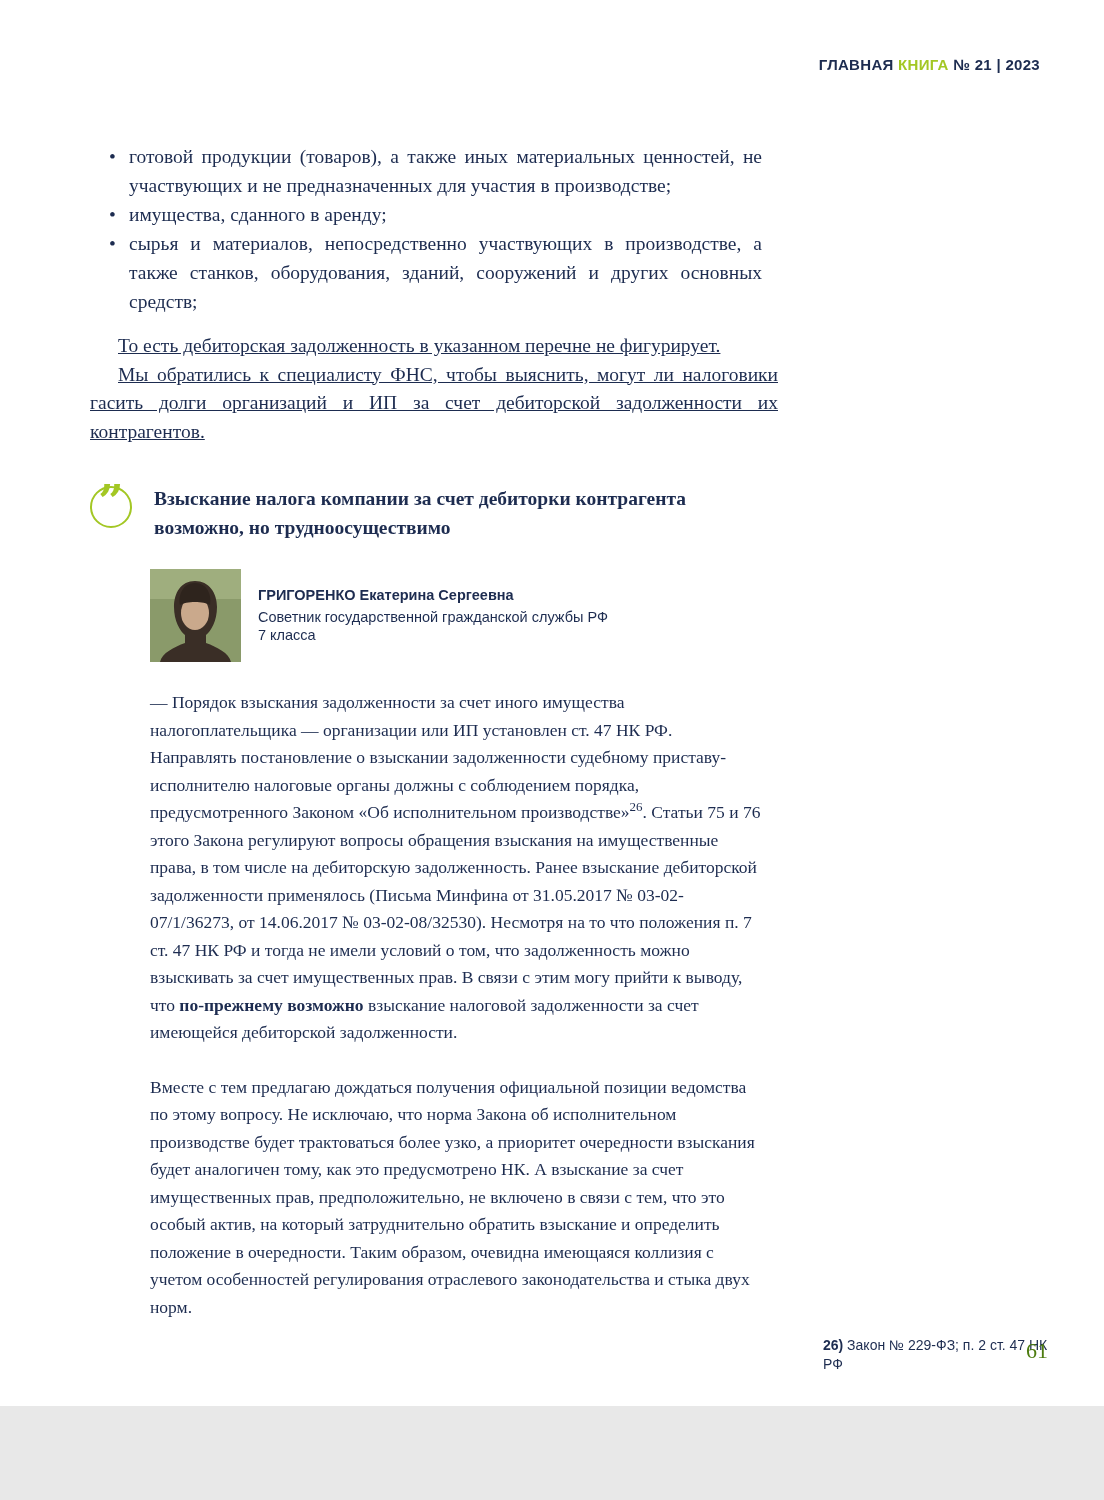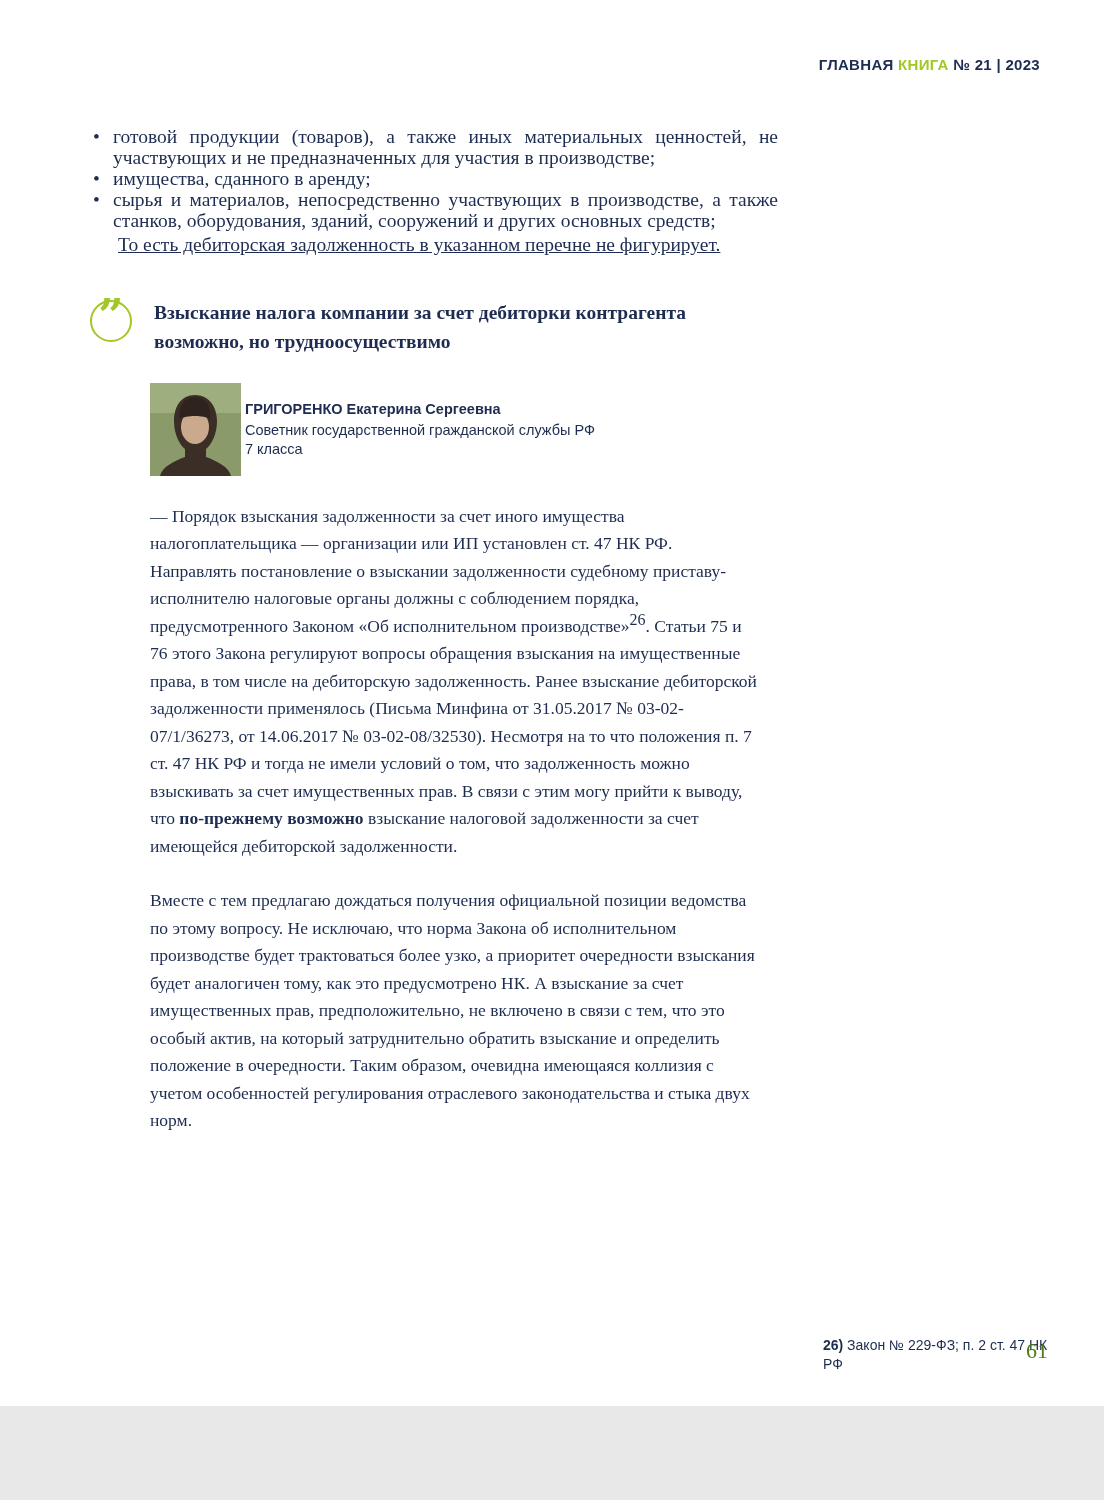--- a/index.html
+++ b/index.html
@@ -29,24 +29,24 @@
 
   
   .column {
     position: absolute;
     left: 90px;
     top: 126px;
     width: 688px;
   }
   .bullets {
     list-style: none;
-    margin: 0;
+    margin: 16px;
     padding: 0;
     font-size: 19.5px;
-    line-height: 21px;
+    line-height: 29px;
     text-align: justify;
   }
   .bullets li {
     position: relative;
     padding-left: 23px;
   }
   .bullets li::before {
     content: "•";
     position: absolute;
     left: 3px;
@@ -89,21 +89,21 @@
     line-height: 42px;
   }
   .quote-title {
     font-weight: bold;
     font-size: 19.5px;
     line-height: 29px;
     max-width: 560px;
   }
   .expert-row {
     display: flex;
-    gap: 4px;
+    gap: 17px;
     margin-top: 27px;
     align-items: flex-start;
   }
   .photo {
     width: 91px;
     height: 93px;
     flex: 0 0 auto;
     background: linear-gradient(135deg, #7b8c5f 0%, #9aa878 45%, #6f7f55 100%);
     position: relative;
     overflow: hidden;
@@ -118,21 +118,21 @@
   .expert-name { font-weight: bold; margin-bottom: 3px; }
 
   .quote-body {
     margin-top: 27px;
     width: 612px;
     font-size: 17.5px;
     line-height: 27.5px;
     text-align: left;
   }
   .quote-body p { margin: 0 0 27px 0; }
-  .quote-body sup { font-size: 16px; line-height: 0; }
+  .quote-body sup { font-size: 13px; line-height: 0; }
 
   
   .footnote {
     position: absolute;
     left: 823px;
     top: 1336px;
     width: 226px;
     font-family: "Liberation Sans", sans-serif;
     font-size: 14px;
     line-height: 19px;
@@ -161,20 +161,21 @@
 
   <main class="column">
 
     <ul class="bullets">
       <li>готовой продукции (товаров), а также иных материальных ценностей, не участвующих и не предназначенных для участия в производстве;</li>
       <li>имущества, сданного в аренду;</li>
       <li>сырья и материалов, непосредственно участвующих в производстве, а также станков, оборудования, зданий, сооружений и других основных средств;</li>
     </ul>
 
     <p class="body-par">То есть дебиторская задолженность в указанном перечне не фигурирует.</p>
+    <p class="body-par">Мы обратились к специалисту ФНС, чтобы выяснить, могут ли налоговики гасить долги организаций и ИП за счет дебиторской задолженности их контрагентов.</p>
 
     <section class="quote-section">
 
       <div class="quote-icon">
         <span>”</span>
       </div>
 
       <h2 class="quote-title" style="margin:4px;">Взыскание налога компании за счет дебиторки контрагента возможно, но трудноосуществимо</h2>
 
       <div class="expert-row">

